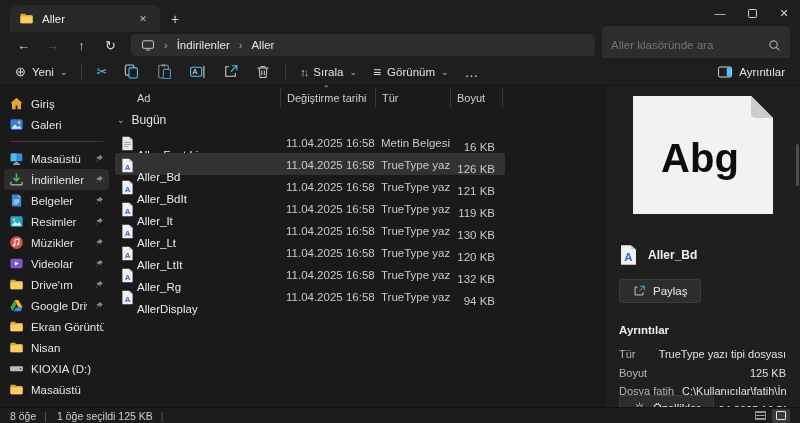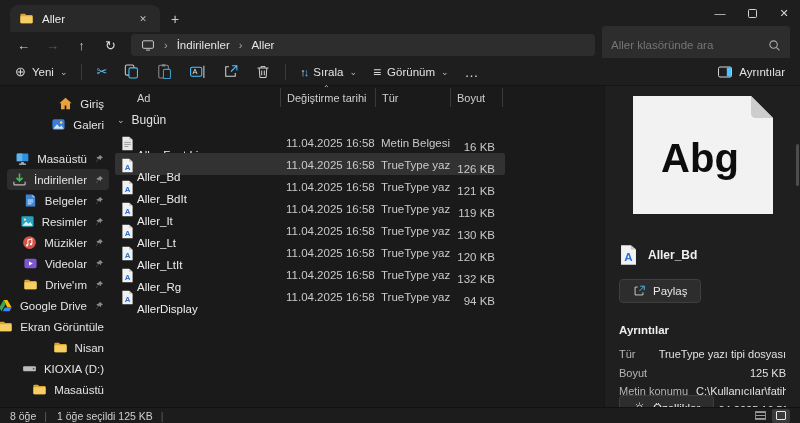--- a/index.html
+++ b/index.html
@@ -40,21 +40,21 @@
   .glyph-new { font-size:13px; color:#d8d8d8; }
   .glyph-cut { font-size:13px; color:#67b7e6; }
   .glyph-view { font-size:14px; color:#d8d8d8; line-height:1; }
   .glyph-more { font-size:14px; color:#d8d8d8; letter-spacing:1px; }
   .sort-arrows { font-size:11px; letter-spacing:-2px; }
   .sort-arrows .a1 { color:#d8d8d8; } .sort-arrows .a2 { color:#4cc2ff; }
   .tb-right { margin-left:auto; }
   
   .content { flex:1; display:flex; min-height:0; background:#1a1a1a; }
   
-  .sidebar { width:113px; flex:none; padding:7px 4px 0 4px; display:flex; flex-direction:column;align-items:flex-end; }
+  .sidebar { width:113px; flex:none; padding:7px 4px 0 4px; display:flex; flex-direction:column; }
   .side-item { display:flex; align-items:center; gap:7px; padding:2.5px 5px; border-radius:4px; height:21px;
                color:#e4e4e4; white-space:nowrap; overflow:hidden; flex:none; }
   .side-item.selected { background:#2d2d2d; }
   .side-item .lbl { overflow:hidden; text-overflow:clip; flex:1; font-size:11.5px; }
   .side-item .icn { flex:none; }
   .pin { flex:none; margin-left:auto; opacity:.85; }
   .side-divider { height:1px; background:#3a3a3a; margin:6px 6px 6px 6px; flex:none; }
   
   .filearea { flex:1; min-width:0; display:flex; flex-direction:column; padding-top:2px; position:relative; }
   .colheaders { display:grid; grid-template-columns:165px 95px 75px 53px; height:19px; align-items:center;
@@ -569,21 +569,21 @@
       <div class="pv-rows">
         <div class="pv-row">
           <span class="pv-label">Tür</span>
           <span class="pv-value">TrueType yazı tipi dosyası</span>
         </div>
         <div class="pv-row">
           <span class="pv-label">Boyut</span>
           <span class="pv-value">125 KB</span>
         </div>
         <div class="pv-row">
-          <span class="pv-label">Metin konumu</span>
+          <span class="pv-label">Dosya fatih</span>
           <span class="pv-value">C:\Kullanıcılar\fatih\İndirilenle...</span>
         </div>
         <div class="pv-row">
           <span class="pv-label">Değiştirme tar...</span>
           <span class="pv-value">11.04.2025 16:58</span>
         </div>
       </div>
       <div class="props-btn">
         <span>
             <svg width="13" height="13" viewBox="0 0 16 16" fill="none" stroke="#d9d9d9">

